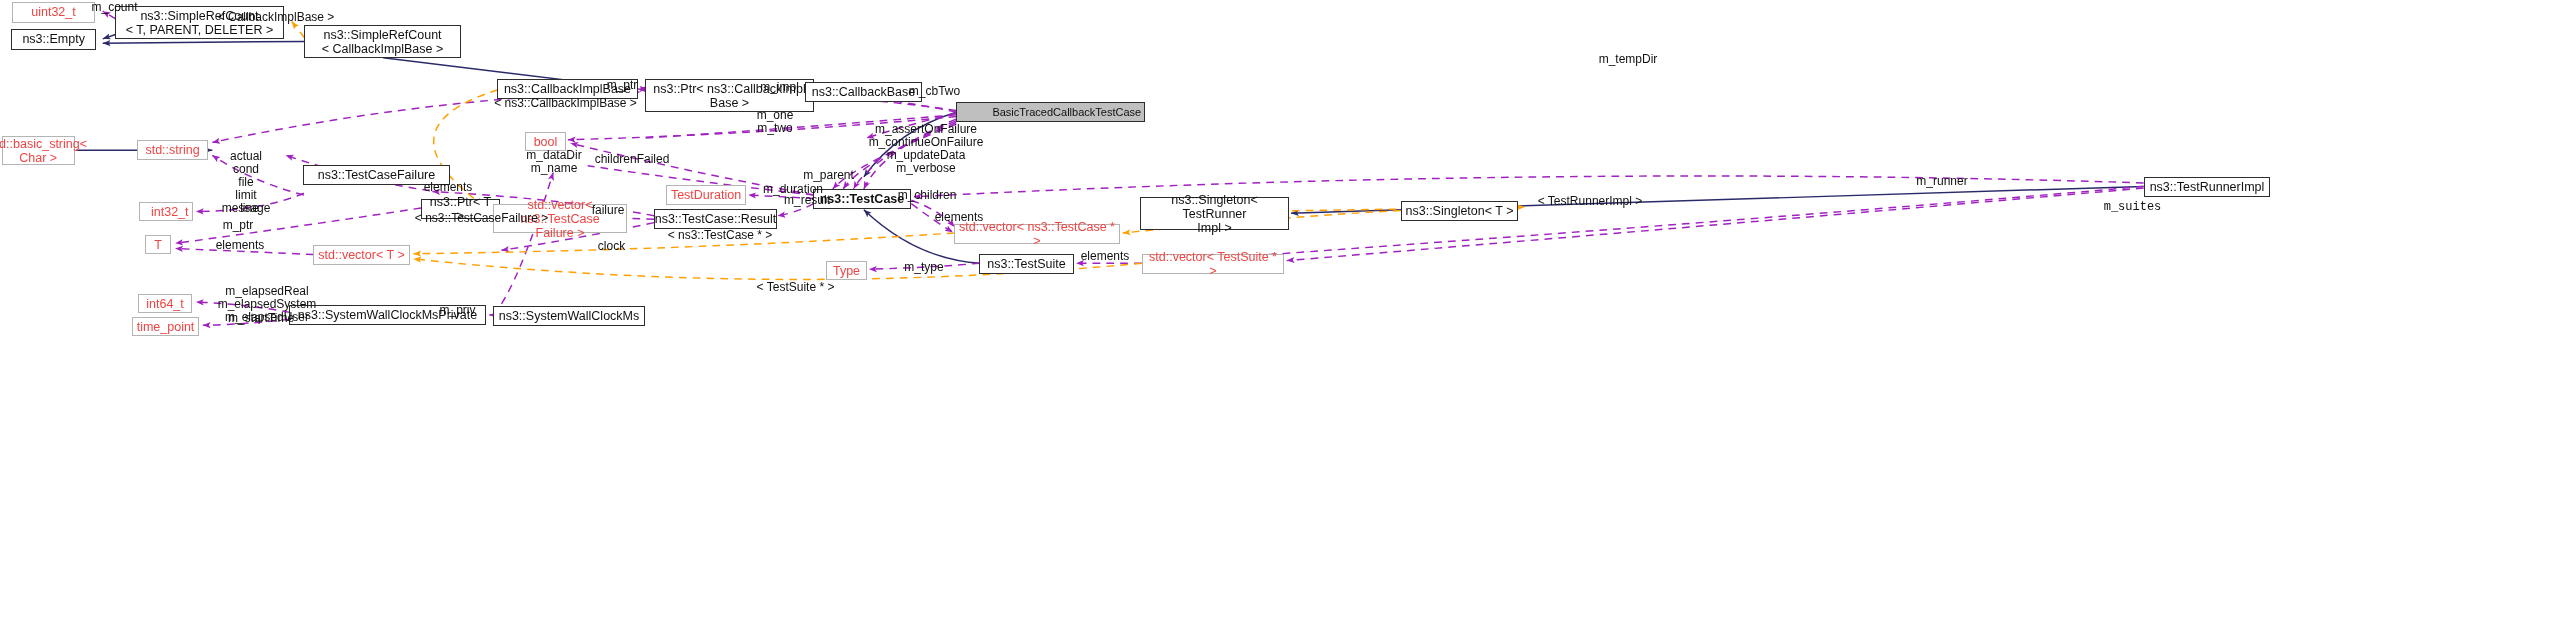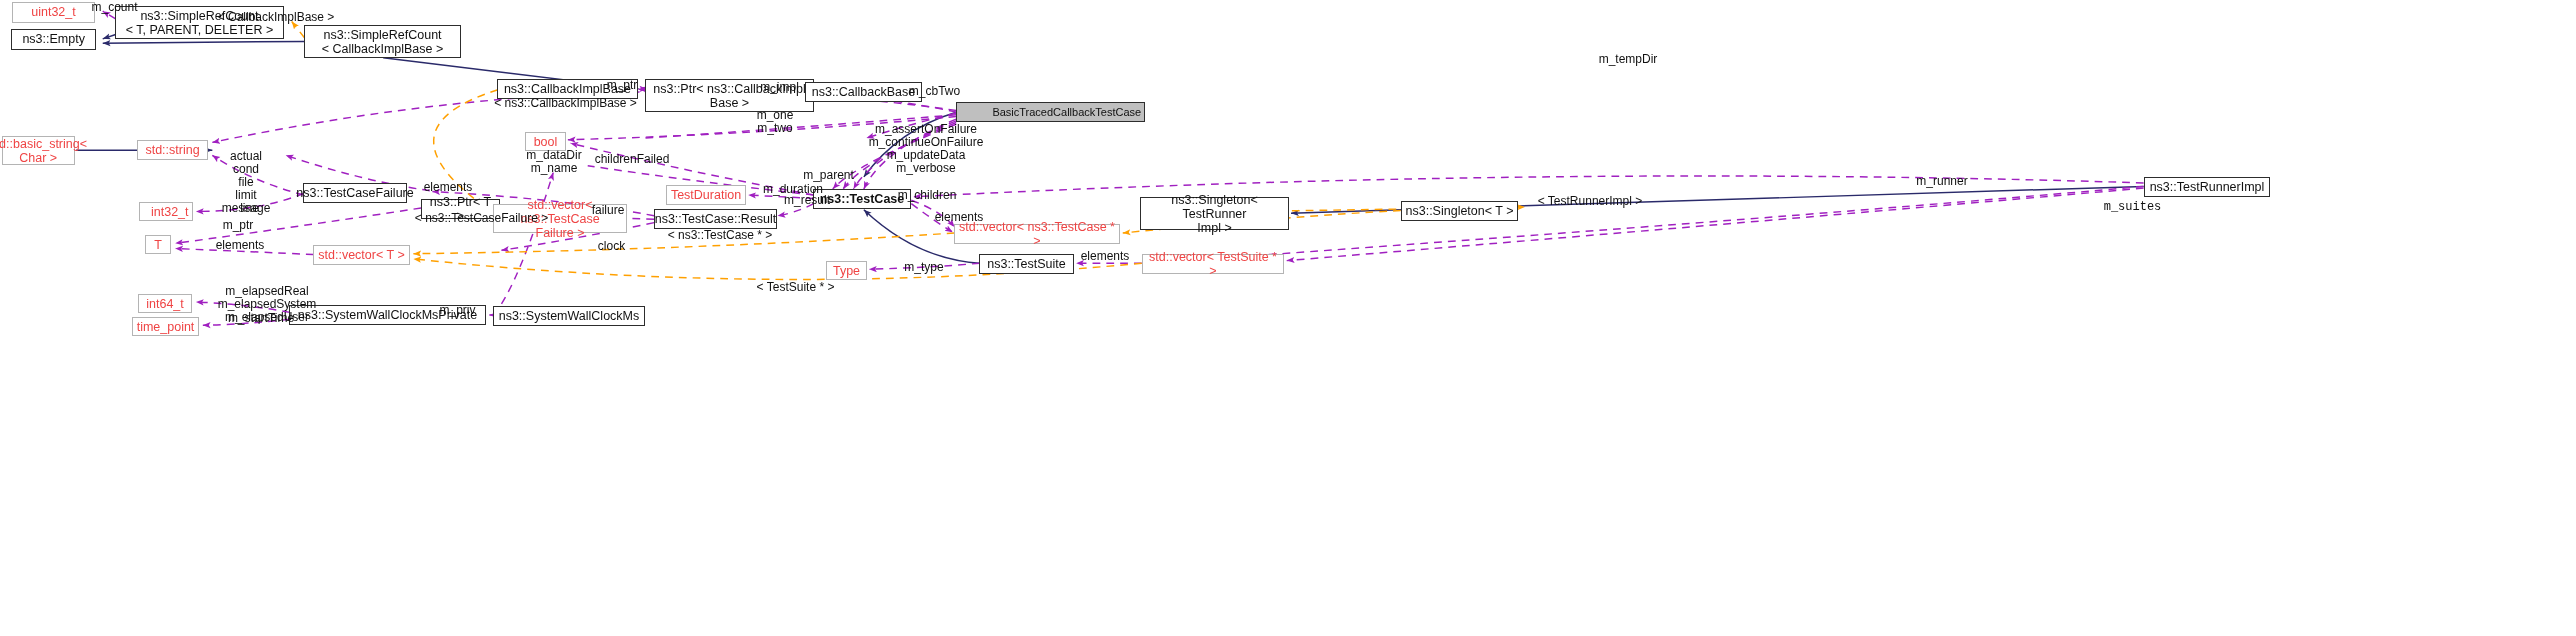--- a/index.html
+++ b/index.html
@@ -201,21 +201,21 @@
 &lt; CallbackImplBase &gt;</div>
       <div class="node cls" style="left: 497px; top: 79px; width: 141px; height: 20px;">ns3::CallbackImplBase</div>
       <div class="node cls" style="left: 645px; top: 79px; width: 169px; height: 33px;">ns3::Ptr&lt; ns3::CallbackImpl
 Base &gt;</div>
       <div class="node cls" style="left: 805px; top: 82px; width: 117px; height: 20px;">ns3::CallbackBase</div>
       <div class="node current" style="left: 956px; top: 102px; width: 189px; height: 20px;">BasicTracedCallbackTestCase</div>
       <div class="node ext" style="left: 1.7px; top: 136px; width: 73px; height: 29px;">std::basic_string&lt;
 Char &gt;</div>
       <div class="node ext" style="left: 137px; top: 140px; width: 71px; height: 20px;">std::string</div>
       <div class="node ext" style="left: 525px; top: 132px; width: 41px; height: 19px;">bool</div>
-      <div class="node cls" style="left: 303px; top: 183px; width: 104px; height: 20px;">ns3::TestCaseFailure</div>
+      <div class="node cls" style="left: 303px; top: 165px; width: 147px; height: 20px;">ns3::TestCaseFailure</div>
       <div class="node ext" style="left: 666px; top: 185px; width: 80px; height: 20px;">TestDuration</div>
       <div class="node cls" style="left: 813px; top: 189px; width: 98px; height: 20px; font-weight: bold;">ns3::TestCase</div>
       <div class="node cls" style="left: 2144px; top: 177px; width: 126px; height: 20px;">ns3::TestRunnerImpl</div>
       <div class="node ext" style="left: 139px; top: 202px; width: 54px; height: 19px; padding-left: 11px;">int32_t</div>
       <div class="node cls" style="left: 421px; top: 199px; width: 79px; height: 20px;">ns3::Ptr&lt; T &gt;</div>
       <div class="node ext" style="left: 493px; top: 204px; width: 134px; height: 29px;">std::vector&lt; ns3::TestCase
 Failure &gt;</div>
       <div class="node cls" style="left: 654px; top: 209px; width: 123px; height: 20px;">ns3::TestCase::Result</div>
       <div class="node cls" style="left: 1401px; top: 201px; width: 117px; height: 20px;">ns3::Singleton&lt; T &gt;</div>
       <div class="node cls" style="left: 1140px; top: 197px; width: 149px; height: 33px;">ns3::Singleton&lt; TestRunner

